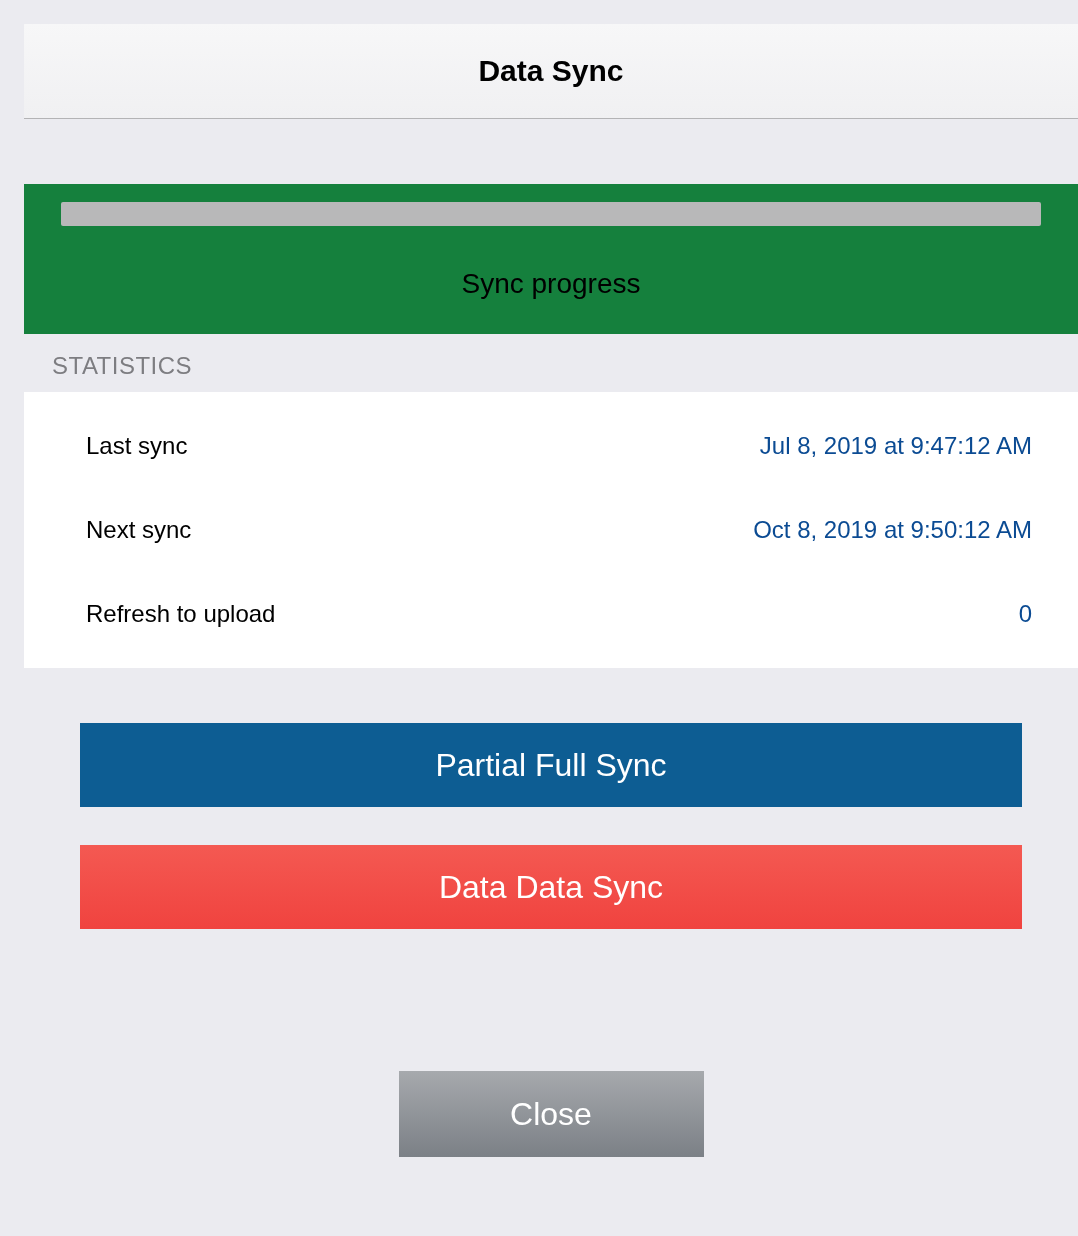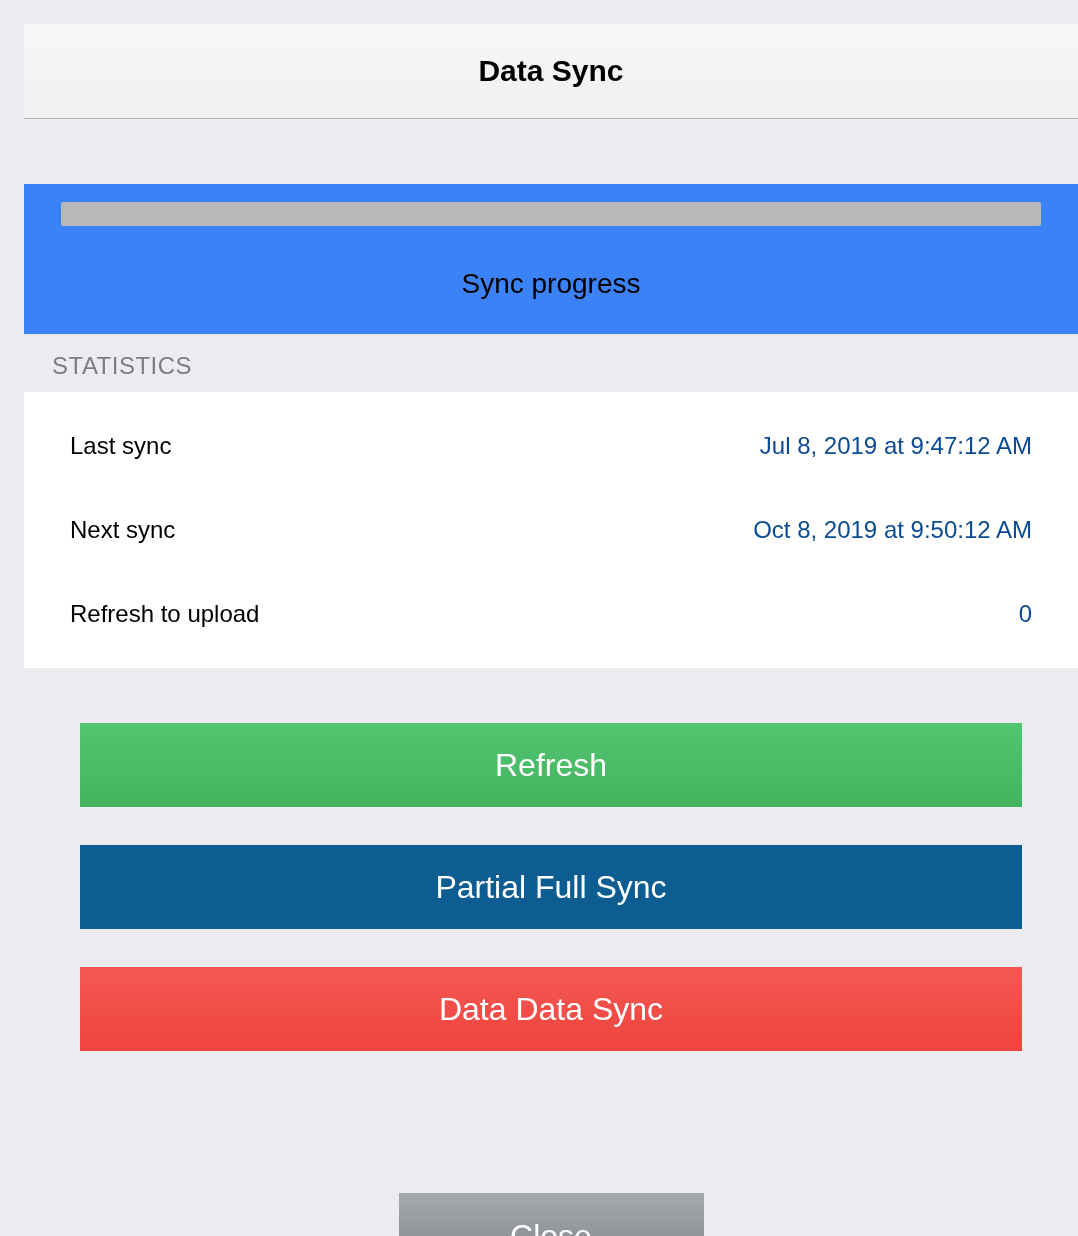--- a/index.html
+++ b/index.html
@@ -25,21 +25,21 @@
     .header-title {
       font-size: 30px;
       font-weight: 700;
       color: #000;
     }
     .spacer-top {
       height: 65px;
       background: #ebebf0;
     }
     .progress-section {
-      background: #3b82f6;
+      background: #15803d;
       padding: 18px 0 22px 0;
     }
     .progress-bar {
       height: 5px;
       background: #b8b8b9;
       margin: 0 37px 30px 37px;
       border-radius: 2px;
     }
     .progress-label {
       text-align: center;
@@ -56,20 +56,21 @@
     }
     .stats-section {
       background: #fff;
     }
     .stat-row {
       display: flex;
       justify-content: space-between;
       align-items: center;
       padding: 16px 22px;
       font-size: 24px;
+      margin-left: 16px;
     }
     .stat-label {
       color: #000;
       font-weight: 400;
     }
     .stat-value {
       color: #0b4b93;
       font-weight: 400;
     }
     .buttons-section {
@@ -139,19 +140,18 @@
     <span class="stat-label">Next sync</span>
     <span class="stat-value">Oct 8, 2019 at 9:50:12 AM</span>
   </div>
   <div class="stat-row">
     <span class="stat-label">Refresh to upload</span>
     <span class="stat-value">0</span>
   </div>
 </div>
 
 <div class="buttons-section">
-  <button class="action-button btn-refresh">Refresh</button>
   <button class="action-button btn-partial">Partial Full Sync</button>
   <button class="action-button btn-full">Data Data Sync</button>
   <div class="close-container">
     <button class="btn-close">Close</button>
   </div>
 </div>
 
 </body></html>

